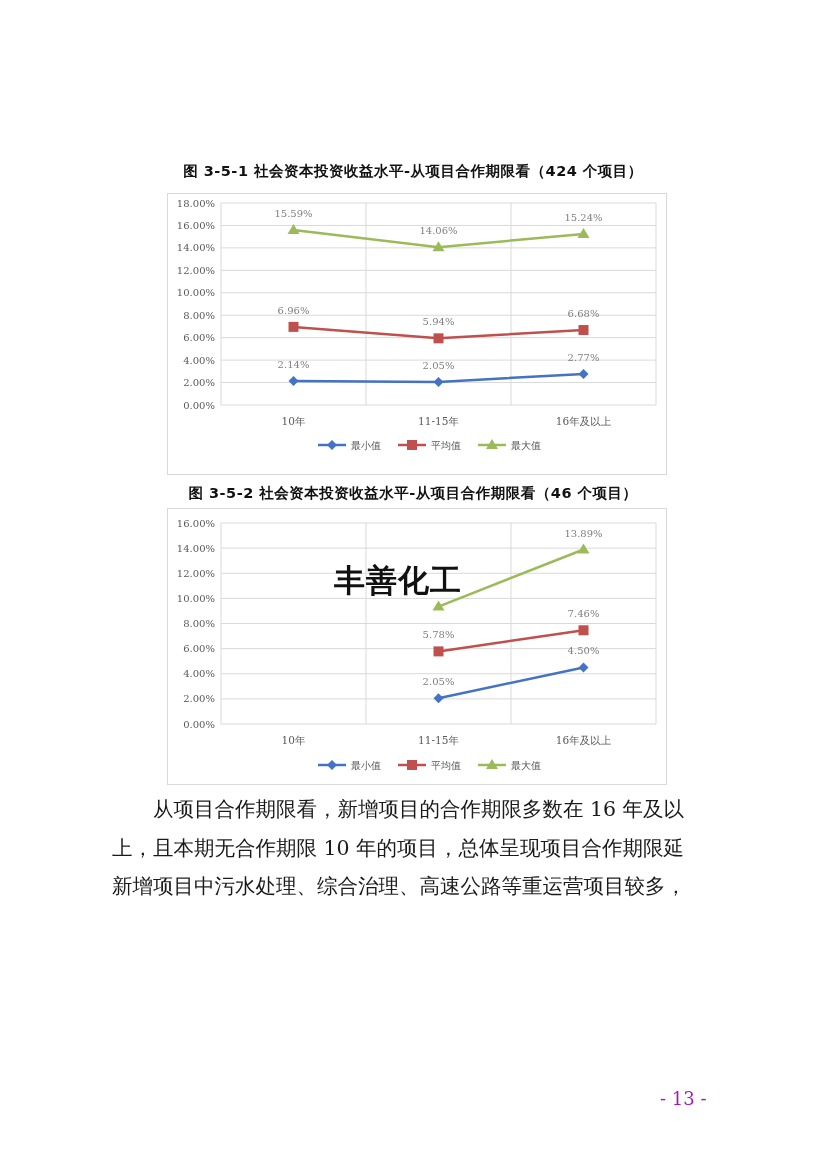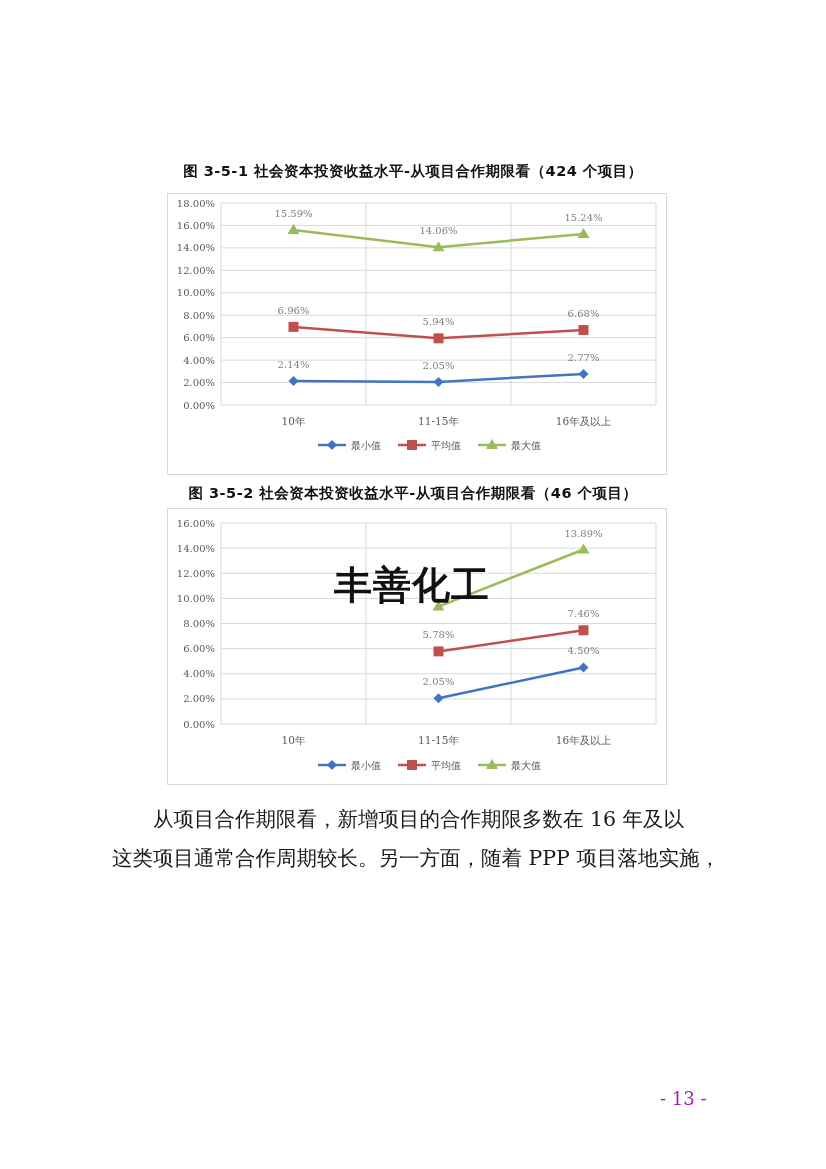--- a/index.html
+++ b/index.html
@@ -4,21 +4,21 @@
 <style>
   html, body { margin:0; padding:0; background:#ffffff; }
   body { width:826px; height:1169px; position:relative; overflow:hidden; font-family:"DejaVu Sans", sans-serif; color:#111; }
   .fig-title { position:absolute; left:0; width:826px; text-align:center; font-size:14.5px; font-weight:bold; letter-spacing:0.5px; color:#111; font-family:"DejaVu Sans", sans-serif; }
   .chart-box { position:absolute; left:167px; width:498px; border:1px solid #d9d9d9; background:#fff; }
   .chart-box svg { display:block; }
   .tick { font-family:"DejaVu Serif", serif; font-size:10px; fill:#595959; }
   .cat { font-family:"DejaVu Serif", serif; font-size:10.5px; fill:#595959; }
   .dl { font-family:"DejaVu Serif", serif; font-size:10px; fill:#7f7f7f; }
   .leg { font-family:"DejaVu Sans", sans-serif; font-size:10px; fill:#595959; }
-  .watermark { position:absolute; left:334px; top:560px; font-family:"DejaVu Sans", sans-serif; font-weight:bold; font-size:38px; color:#111; letter-spacing:1px; }
+  .watermark { position:absolute; left:334px; top:560px; font-family:"DejaVu Sans", sans-serif; font-weight:bold; font-size:31px; color:#111; letter-spacing:1px; }
   .para { position:absolute; left:112px; width:616px; font-family:"DejaVu Serif", serif; font-size:20.5px; line-height:38.7px; color:#1a1a1a; }
   .para p { margin:0; white-space:nowrap; }
   .page-num { position:absolute; left:660px; top:1088px; font-family:"DejaVu Serif", serif; font-size:18px; color:#a21caf; }
 </style>
 </head>
 <body>
 
 <div class="fig-title" style="top:162px;">图 3-5-1 社会资本投资收益水平-从项目合作期限看（424 个项目）</div>
 
 <div class="chart-box" style="top:193px; height:280px;">
@@ -133,18 +133,19 @@
       <rect x="239" y="251" width="10" height="10" fill="#c0504d"></rect>
       <text x="263" y="259.5" class="leg">平均值</text>
       <line x1="310" x2="338" y1="256" y2="256" stroke="#9bbb59" stroke-width="2.5"></line>
       <polygon points="324,250 330,260 318,260" fill="#9bbb59"></polygon>
       <text x="343" y="259.5" class="leg">最大值</text>
     </svg>
 </div>
 
 <div class="watermark">丰善化工</div>
 
-<div class="para" style="top:790px;margin-top:10px;">
+<div class="para" style="top:790px;">
   <p>　　从项目合作期限看，新增项目的合作期限多数在 16 年及以</p>
-  <p>这类项目通常合作周期较长。另一方面，随着 PPP 项目落地实施，</p>
+  <p>上，且本期无合作期限 10 年的项目，总体呈现项目合作期限延</p>
+  <p>新增项目中污水处理、综合治理、高速公路等重运营项目较多，</p>
 </div>
 
 <div class="page-num">- 13 -</div>
 
 </body></html>

